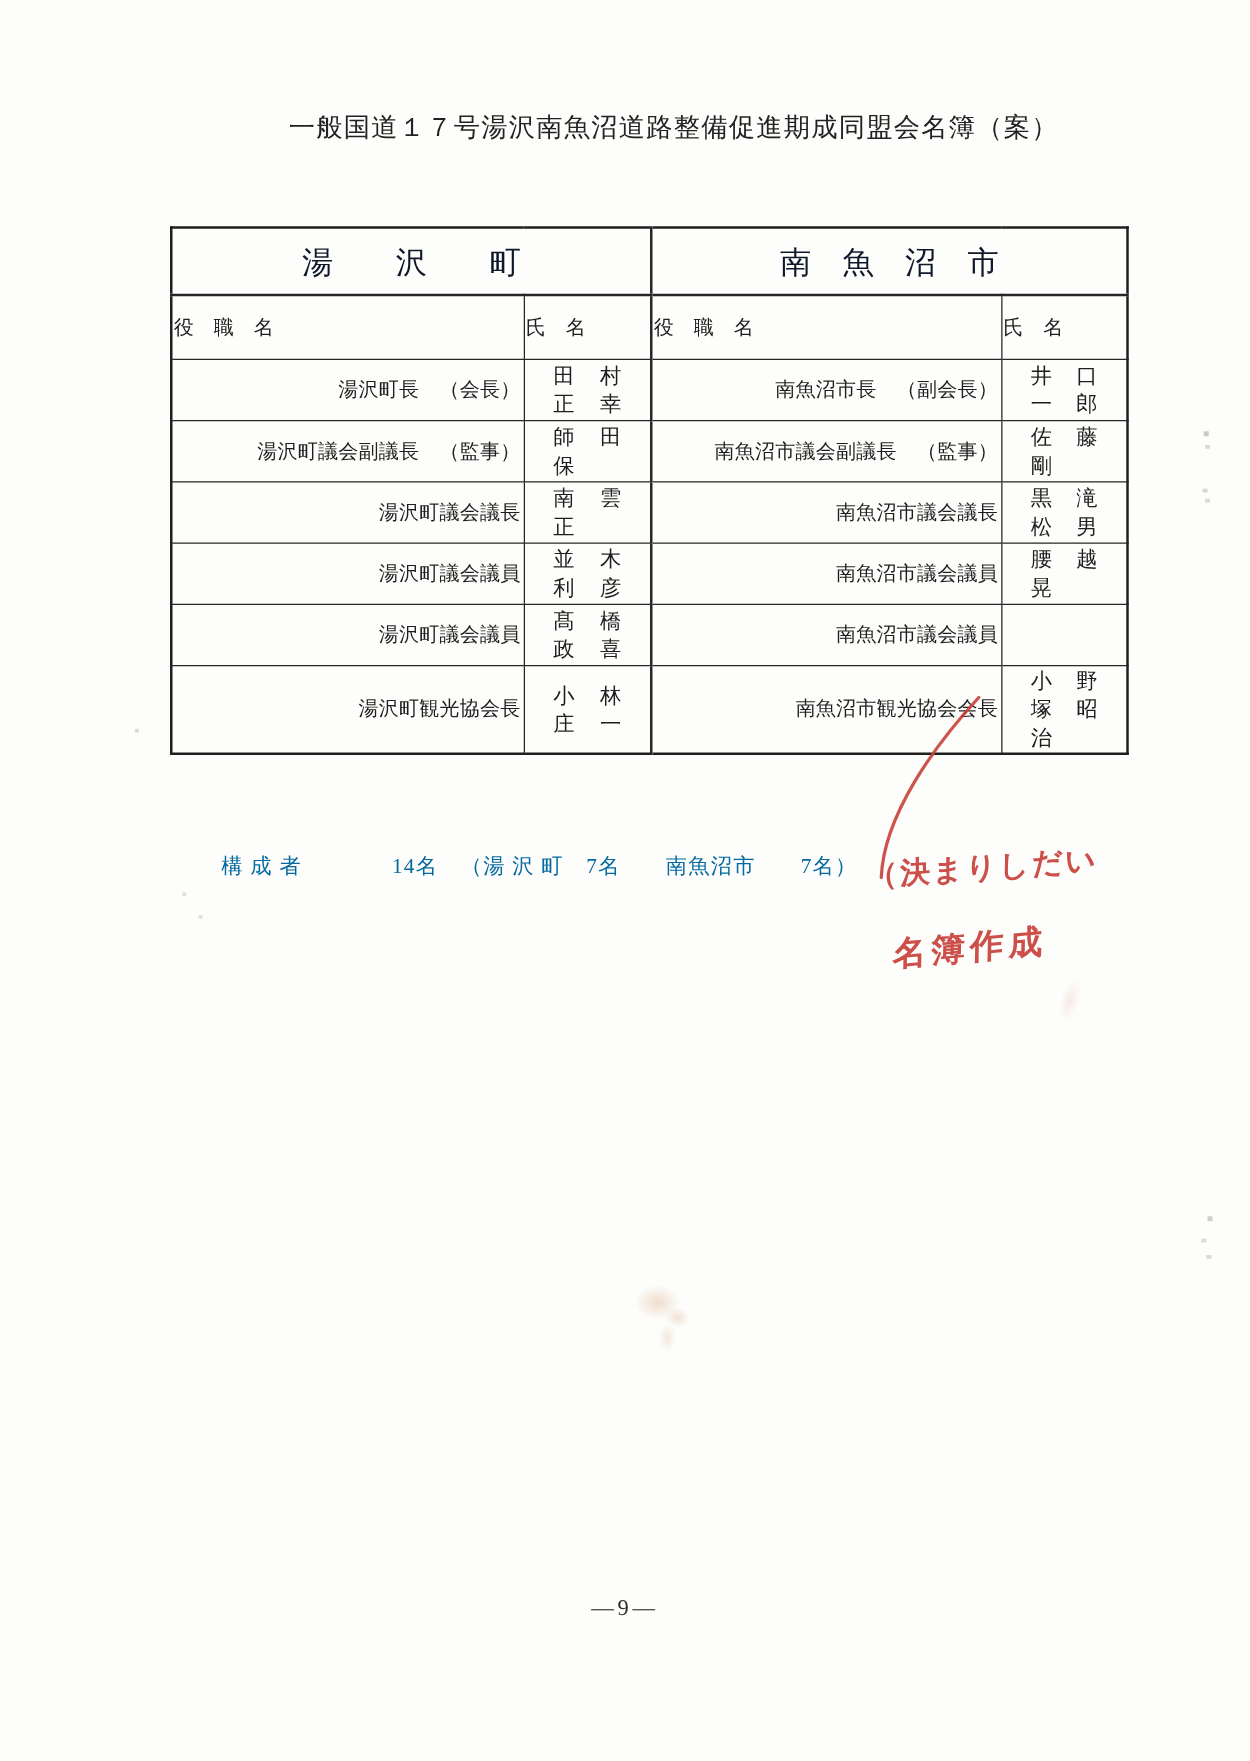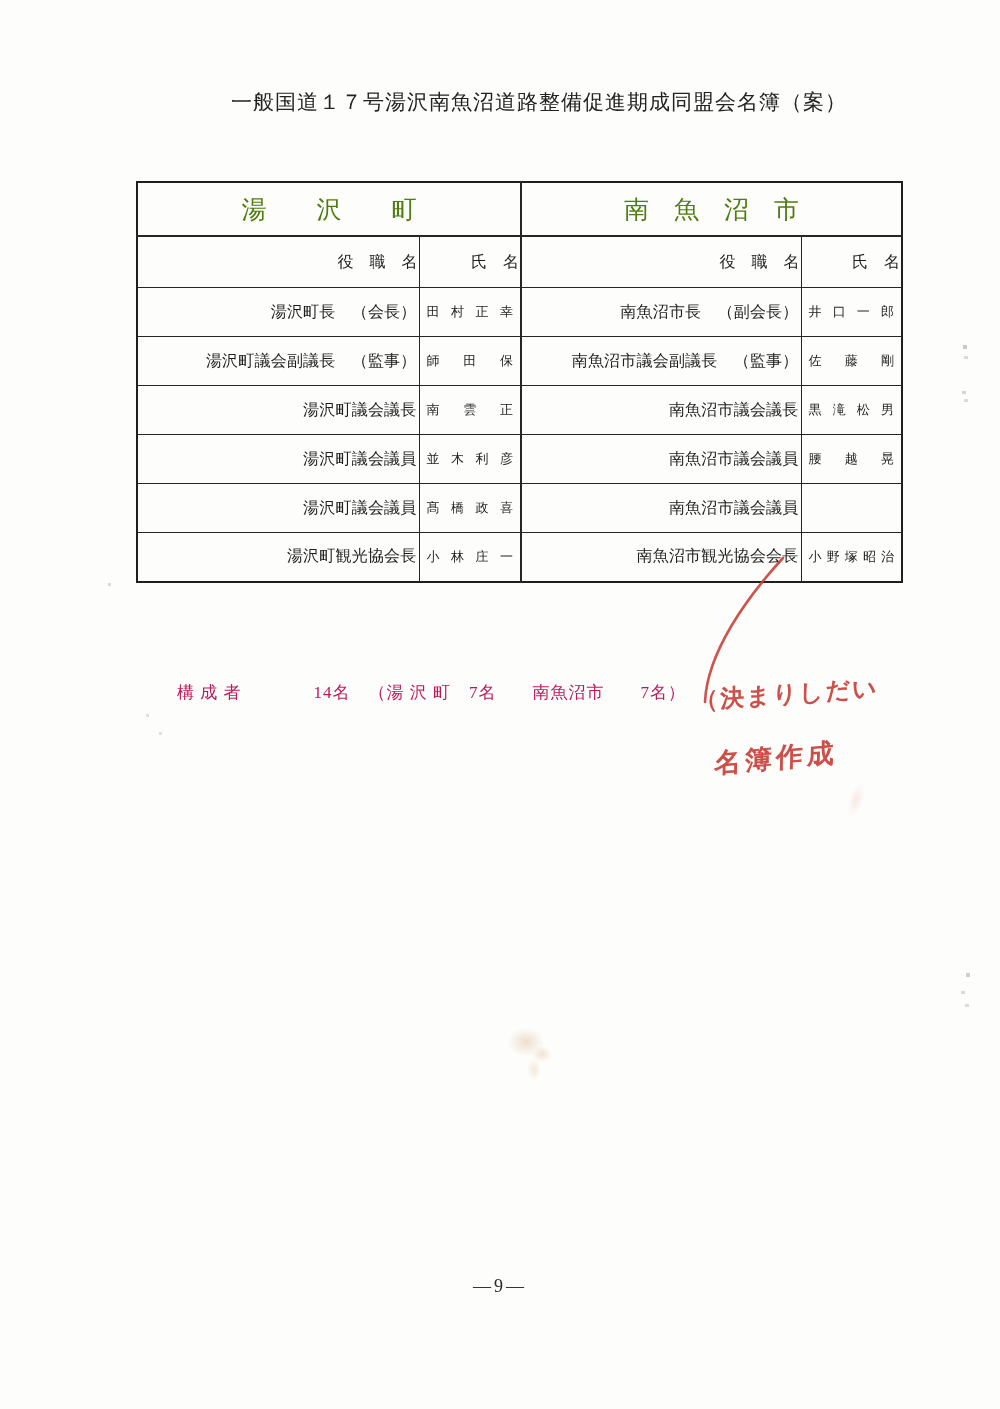--- a/index.html
+++ b/index.html
@@ -18,36 +18,36 @@
     position:absolute;left:136px;top:181px;width:765px;
     border-collapse:collapse;table-layout:fixed;
     border:2.5px solid #1f1f1f;
   }
   table.roster th, table.roster td{
     border:1.5px solid #262626;
     font-weight:normal;overflow:hidden;
   }
   tr.group-header th{
     height:50px;font-size:25px;text-align:center;
-    border-bottom-width:2px;color:#4d7c0f;
+    border-bottom-width:2px;color:#0f172a;
   }
-  tr.col-header th{height:48px;font-size:16px;text-align:right;}
+  tr.col-header th{height:48px;font-size:16px;text-align:left;}
   tbody tr{height:49px;}
   td.pos{
     font-size:16px;text-align:right;padding-left:7px;padding-right:2px;
     white-space:nowrap;letter-spacing:0.2px;
   }
   td.name{
-    font-size:13px;padding:0 7px;
+    font-size:17px;padding:0 23px;
     text-align:justify;text-align-last:justify;
   }
   .divider-thick{border-left-width:2.5px !important;border-radius:25px;}
   .footer-line{
     position:absolute;left:177px;top:681px;
-    font-size:17px;letter-spacing:1px;color:#be185d;
+    font-size:17px;letter-spacing:1px;color:#0369a1;
   }
   .page-number{
     position:absolute;top:1276px;left:0;width:1000px;
     text-align:center;font-size:18px;letter-spacing:3px;color:#2a2a2a;
   }
   .annotation-curve{position:absolute;left:680px;top:540px;width:130px;height:230px;pointer-events:none;}
   .note-line{position:absolute;white-space:nowrap;font-weight:bold;opacity:0.92;}
   .note-line-1{left:694px;top:678px;font-size:24px;transform:rotate(-4deg) skewX(-4deg);letter-spacing:2px;}
   .note-line-2{left:714px;top:740px;font-size:27px;transform:rotate(-5deg) skewX(-6deg);letter-spacing:4px;}
   .stain{

